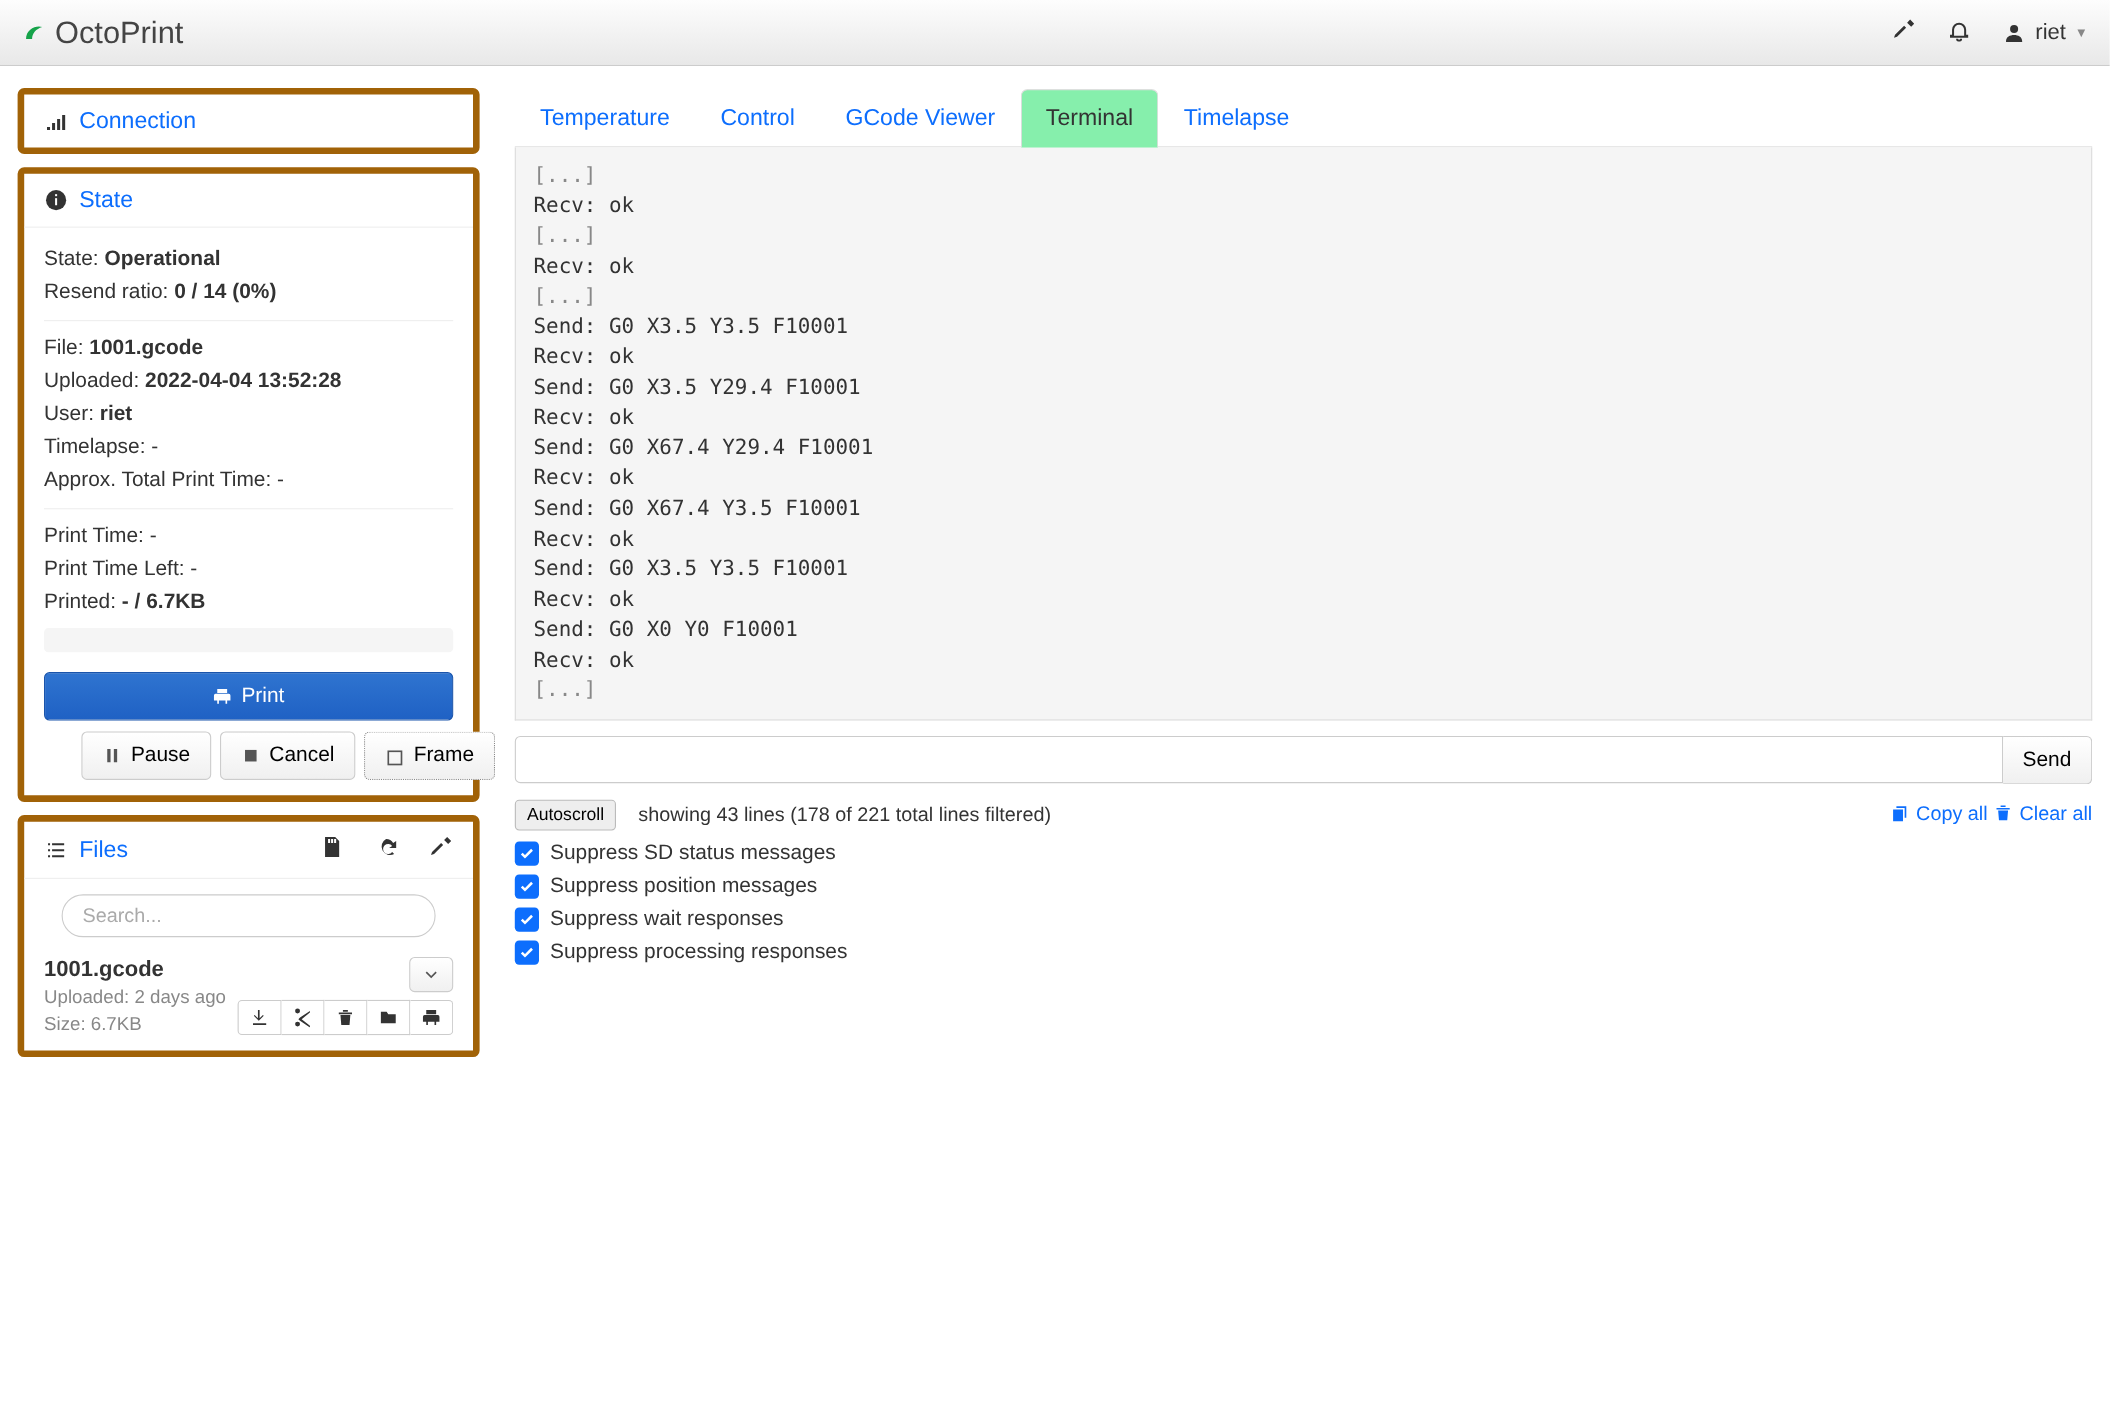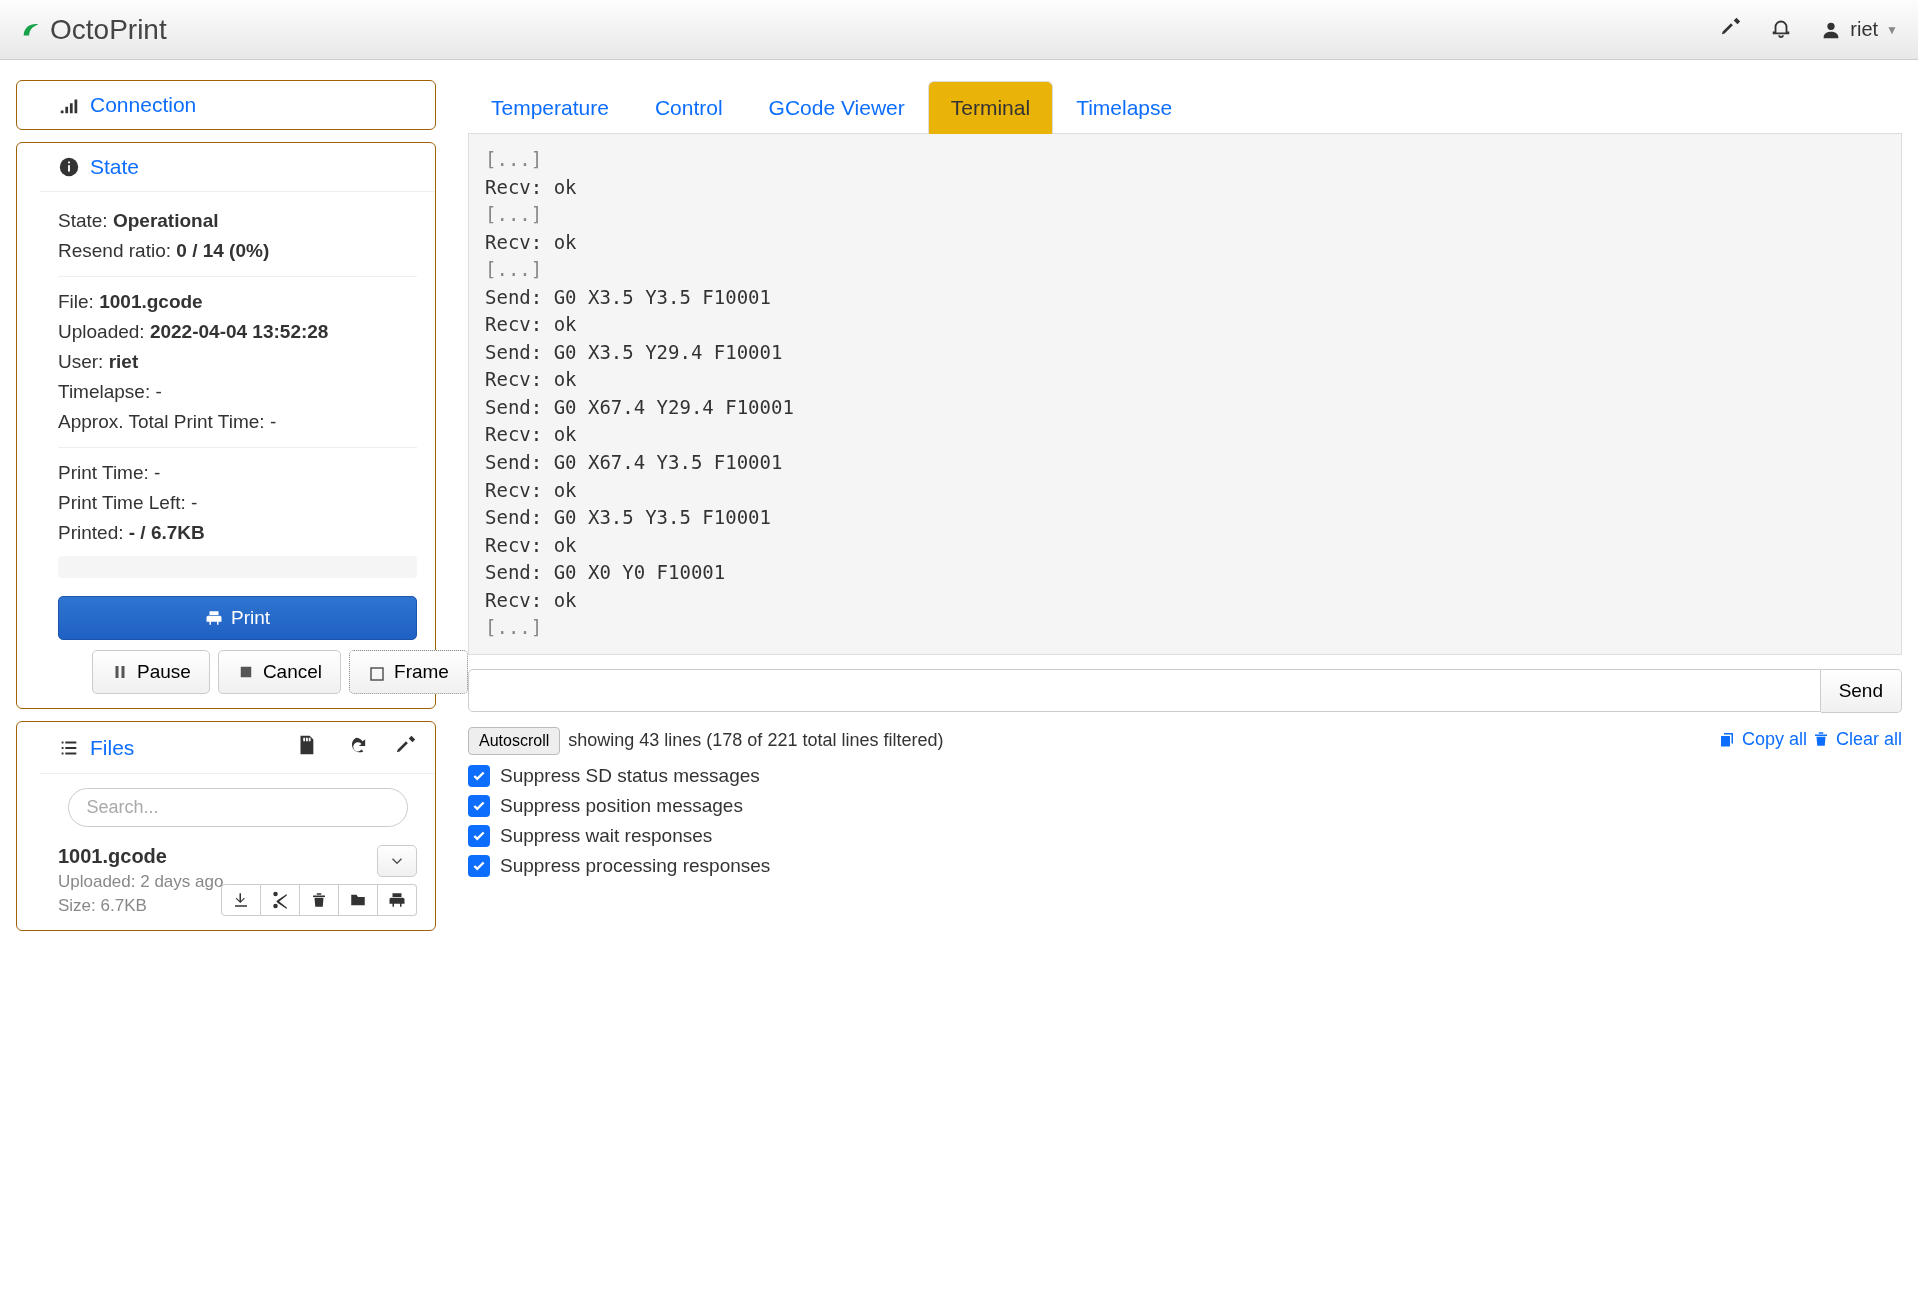--- a/index.html
+++ b/index.html
@@ -20,21 +20,21 @@
 }
 .brand { display: flex; align-items: center; gap: 8px; }
 .brand-name { font-size: 28px; color: #444; font-weight: 400; }
 .nav-right { display: flex; align-items: center; gap: 28px; }
 .nav-icon { color: #333; cursor: pointer; }
 .user-menu { display: flex; align-items: center; gap: 8px; cursor: pointer; font-size: 20px; color: #333; }
 .user-caret { font-size: 12px; color: #888; }
 
 .container { display: flex; padding: 20px 16px; gap: 32px; }
 .sidebar { width: 420px; flex-shrink: 0; display: flex; flex-direction: column; gap: 12px; }
-.panel { border: 1px solid #a16207; border-radius: 6px; background: #fff; padding-left: 23px; }
+.panel { border: 6px solid #a16207; border-radius: 6px; background: #fff; }
 .panel-heading { padding: 12px 18px; border-bottom: 1px solid #eee; display: flex; align-items: center; gap: 10px; font-size: 21px; }
 .panel-heading.no-border { border-bottom: none; }
 .panel-link { color: #0d6efd; cursor: pointer; }
 .panel-body { padding: 14px 18px; }
 
 .state-row { padding: 4px 0; font-size: 19px; }
 .state-row b { font-weight: 700; }
 hr.divider { border: none; border-top: 1px solid #eee; margin: 10px 0; }
 .progress-bar { height: 22px; background: #f5f5f5; border-radius: 4px; margin-top: 8px; }
 
@@ -59,31 +59,31 @@
 .file-chevron { position: absolute; right: 0; top: 0; }
 .file-actions { display: flex; gap: 0; position: absolute; right: 0; bottom: 0; }
 .file-action-btn { border: 1px solid #ccc; background: #fff; padding: 6px 10px; cursor: pointer; display:flex; align-items:center; justify-content:center;}
 .file-action-btn:first-child { border-radius: 4px 0 0 4px; }
 .file-action-btn:last-child { border-radius: 0 4px 4px 0; }
 .file-action-btn + .file-action-btn { border-left: none; }
 
 .main { flex: 1; }
 .tabs { display: flex; border-bottom: 1px solid #ddd; }
 .tab { padding: 14px 22px; font-size: 21px; color: #0d6efd; cursor: pointer; border: 1px solid transparent; border-bottom: none; position: relative; top: 1px; }
-.tab.active { color: #333; border-color: #ddd; border-radius: 6px 6px 0 0; background: #eab308; }
+.tab.active { color: #333; border-color: #ddd; border-radius: 6px 6px 0 0; background: #86efac; }
 
 .terminal-box { background: #f5f5f5; border: 1px solid #ddd; border-top: none; padding: 12px 16px; font-family: ui-monospace, SFMono-Regular, Menlo, Consolas, monospace; font-size: 19px; line-height: 1.45; white-space: pre; overflow: hidden; }
 .term-dim { color: #888; }
 
 .send-row { display: flex; margin-top: 14px; align-items: center; }
 .send-input { flex: 1; border: 1px solid #ccc; border-radius: 5px 0 0 5px; padding: 10px 12px; font-size: 18px; }
 .send-btn { border: 1px solid #ccc; border-left: none; border-radius: 0 5px 5px 0; background: linear-gradient(to bottom, #fff, #f0f0f0); padding: 10px 18px; font-size: 19px; cursor: pointer; }
 
 .filter-row { display: flex; align-items: flex-start; margin-top: 14px; gap: 12px; }
-.filter-left { display: flex; align-items: center; gap: 8px; flex-wrap: wrap; }
+.filter-left { display: flex; align-items: center; gap: 20px; flex-wrap: wrap; }
 .autoscroll-btn { border: 1px solid #bbb; background: #eee; padding: 4px 10px; font-size: 16px; border-radius: 4px; cursor: pointer; }
 .filter-right { margin-left: auto; text-align: right; }
 .link-action { color: #0d6efd; cursor: pointer; display: inline-flex; align-items: center; gap: 6px; }
 
 .check-list { margin-top: 10px; display: flex; flex-direction: column; gap: 8px; }
 .check-item { display: flex; align-items: center; gap: 10px; font-size: 19px; }
 .checkbox { width: 22px; height: 22px; background: #0d6efd; border-radius: 4px; display: flex; align-items: center; justify-content: center; color: #fff; flex-shrink: 0; }
 
 .icon-svg { width: 22px; height: 22px; }
 .icon-sm { width: 18px; height: 18px; }

